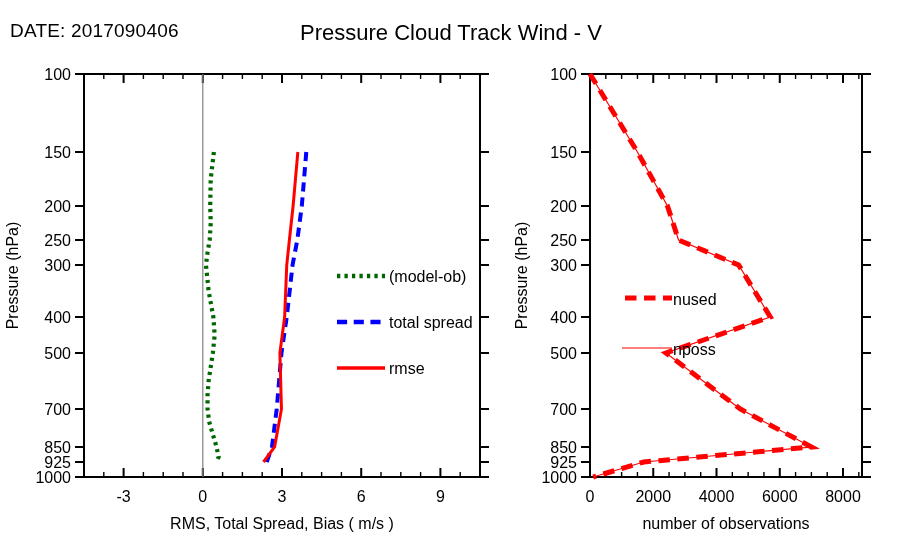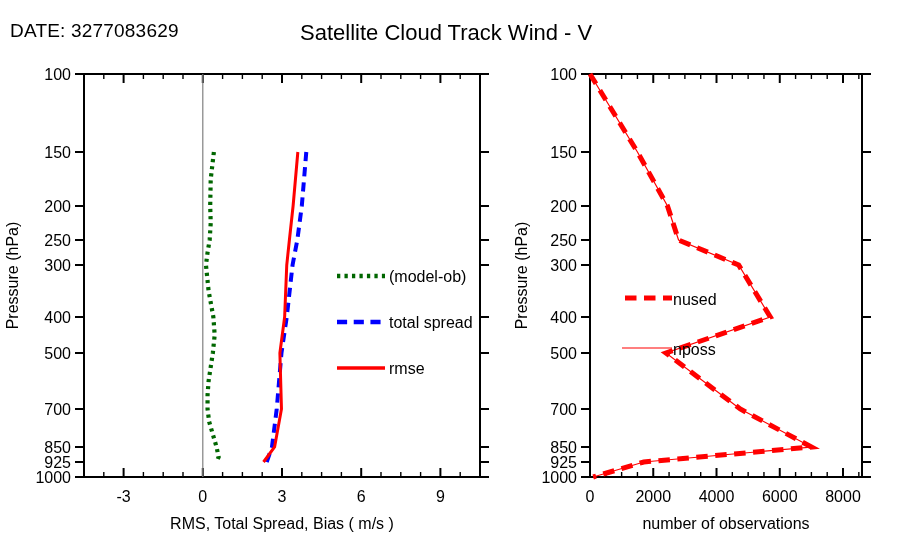--- a/index.html
+++ b/index.html
@@ -49,22 +49,22 @@
   }
   .legend-label {
     font-size: 16px;
   }
 </style>
 </head>
 <body>
 
 <div id="root">
 
-  <div class="date-text">DATE: 3277083629</div>
-  <div class="title-text">Satellite Cloud Track Wind - V</div>
+  <div class="date-text">DATE: 2017090406</div>
+  <div class="title-text">Pressure Cloud Track Wind - V</div>
 
   <svg id="canvas" width="900" height="560">
       <g>
         <line x1="84" y1="74" x2="84" y2="477" stroke="#000" stroke-width="2"></line>
         <line x1="480" y1="74" x2="480" y2="477" stroke="#000" stroke-width="2"></line>
         <line x1="84" y1="74" x2="480" y2="74" stroke="#000" stroke-width="2"></line>
         <line x1="84" y1="477" x2="480" y2="477" stroke="#000" stroke-width="2"></line>
         <line x1="84" y1="74" x2="75" y2="74" stroke="#000" stroke-width="2"></line>
         <line x1="480" y1="74" x2="489" y2="74" stroke="#000" stroke-width="2"></line>
         <text x="71" y="80" text-anchor="end" class="tick-label">100</text>

